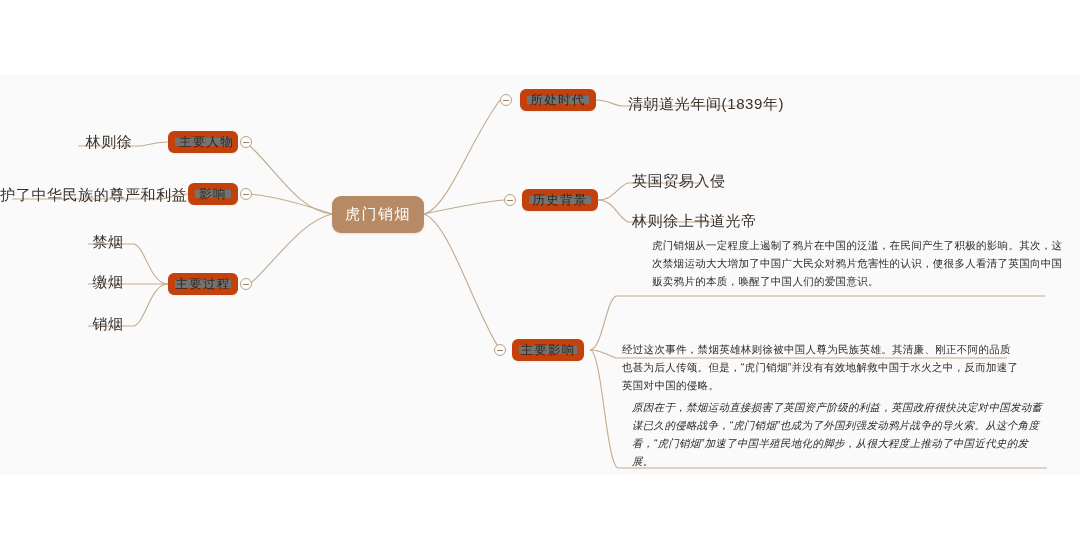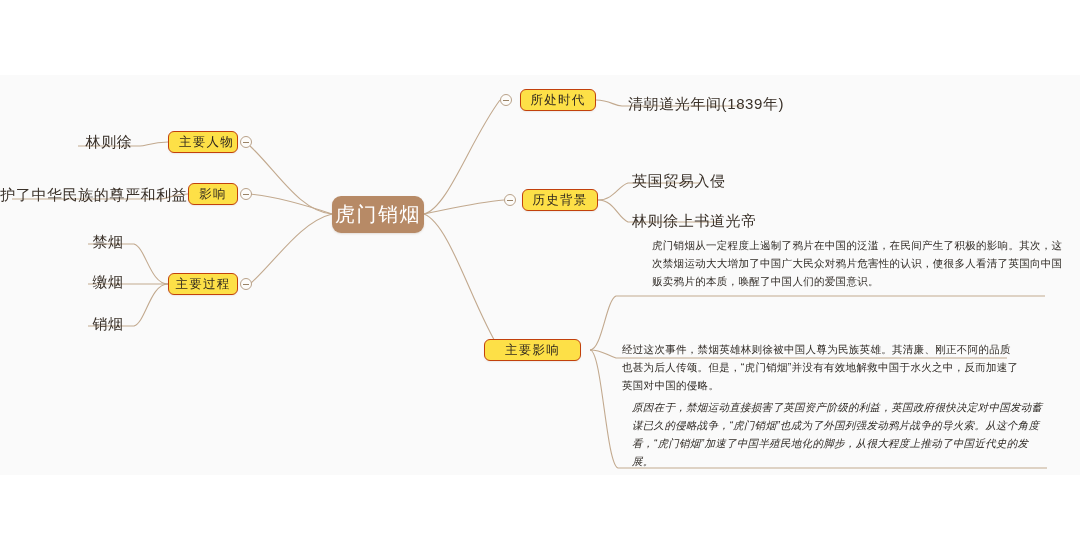--- a/index.html
+++ b/index.html
@@ -32,29 +32,29 @@
     display: flex;
     align-items: center;
     justify-content: center;
     white-space: nowrap;
   }
   
   #node-root {
     background: #b78a66;
     color: #ffffff;
     border-radius: 9px;
-    font-size: 20px;
+    font-size: 15px;
     letter-spacing: 1.5px;
     font-weight: 500;
     box-shadow: 0 1px 2px rgba(120,90,60,0.18);
   }
   
   .branch-node {
-    background: #fde047;
-    border: 1px solid #c2410c;
+    background: #737373;
+    border: 7px solid #c2410c;
     border-radius: 6px;
     color: #31281f;
     font-size: 12.5px;
     letter-spacing: 1.2px;
     padding: 0 10px;
     box-shadow: 0 1px 1.5px rgba(150,120,90,0.13);
   }
   
   .leaf-node {
     color: #3a3129;
@@ -173,21 +173,21 @@
     <span>历史背景</span>
   </div>
   <div class="node leaf-node" style="left:632px; top:172px; width:120px; height:18px; justify-content:flex-start;">
     <span>英国贸易入侵</span>
   </div>
   <div class="node leaf-node" style="left:632px; top:212px; width:150px; height:18px; justify-content:flex-start;">
     <span>林则徐上书道光帝</span>
   </div>
 
   <div class="toggle" style="left:494px; top:344px;"></div>
-  <div class="node branch-node" style="left:484px; top:339px; width:97px; height:22px;">
+  <div class="node branch-node" style="left:512px; top:339px; width:72px; height:22px;">
     <span>主要影响</span>
   </div>
 
   <div class="para-node" style="left:652px; top:236px; width:412px;">
     <span>虎门销烟从一定程度上遏制了鸦片在中国的泛滥，在民间产生了积极的影响。其次，这次禁烟运动大大增加了中国广大民众对鸦片危害性的认识，使很多人看清了英国向中国贩卖鸦片的本质，唤醒了中国人们的爱国意识。</span>
   </div>
 
   <div class="para-node" style="left:622px; top:340px; width:398px;">
     <span>经过这次事件，禁烟英雄林则徐被中国人尊为民族英雄。其清廉、刚正不阿的品质也甚为后人传颂。但是，“虎门销烟”并没有有效地解救中国于水火之中，反而加速了英国对中国的侵略。</span>
   </div>

